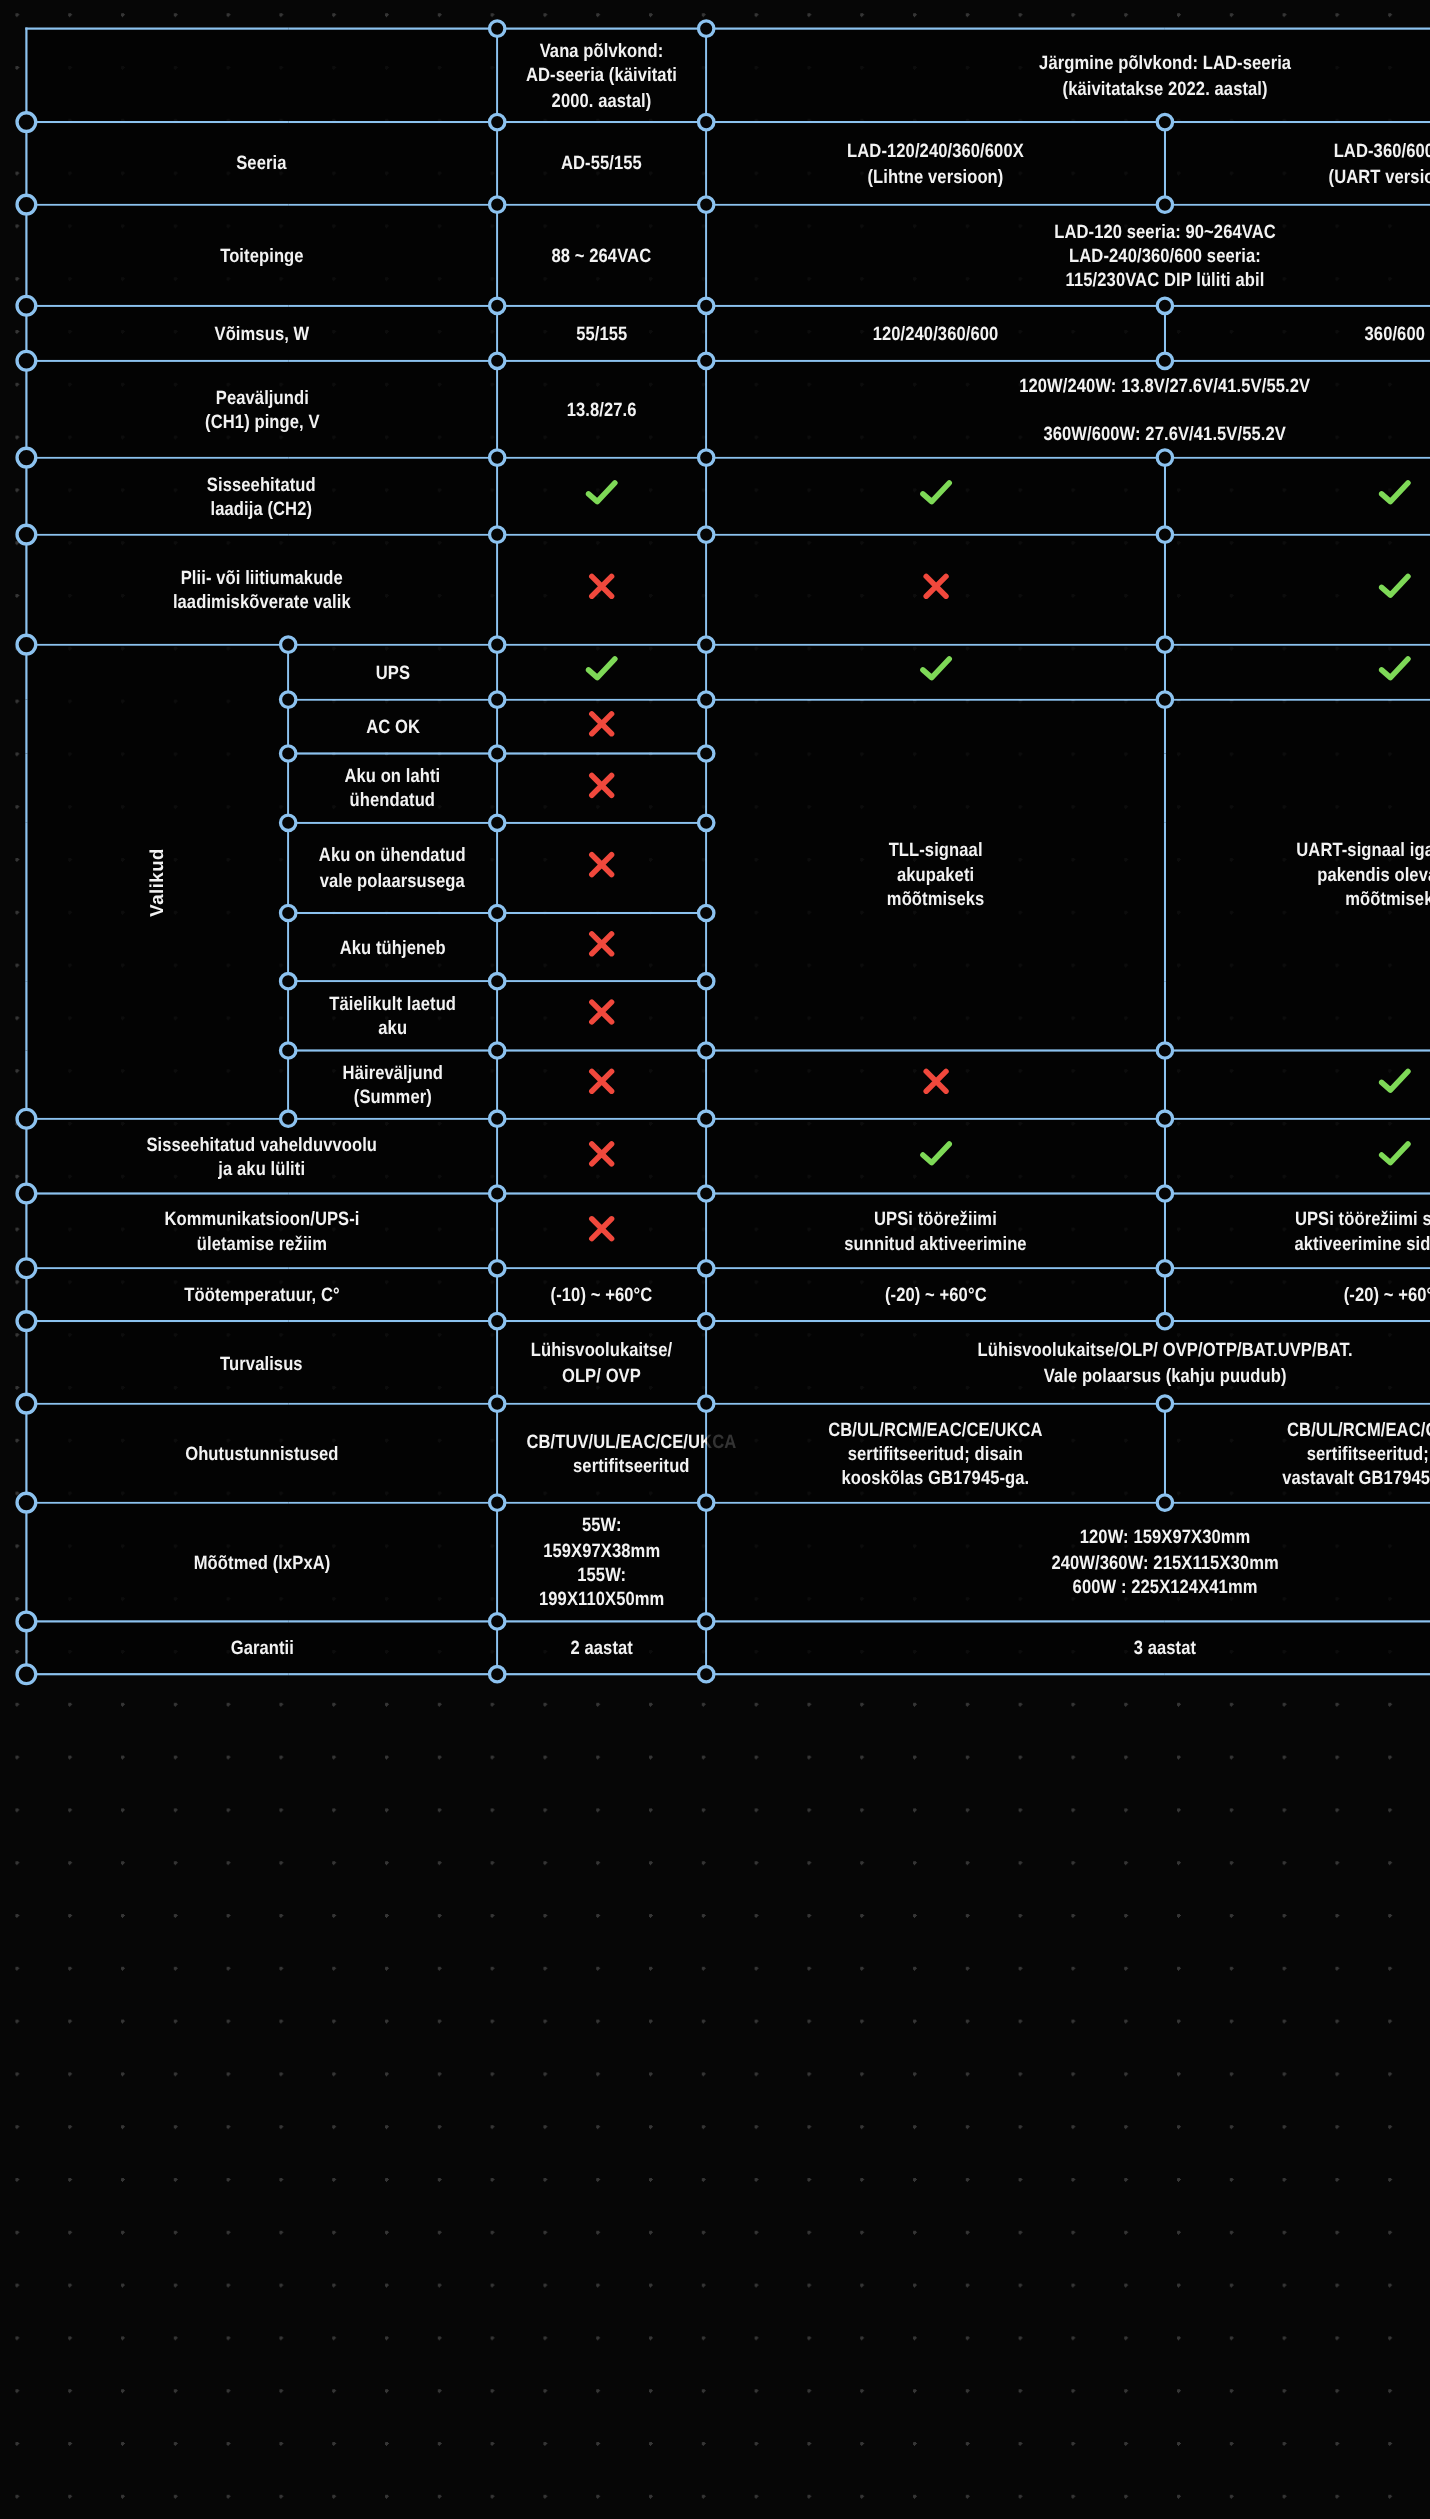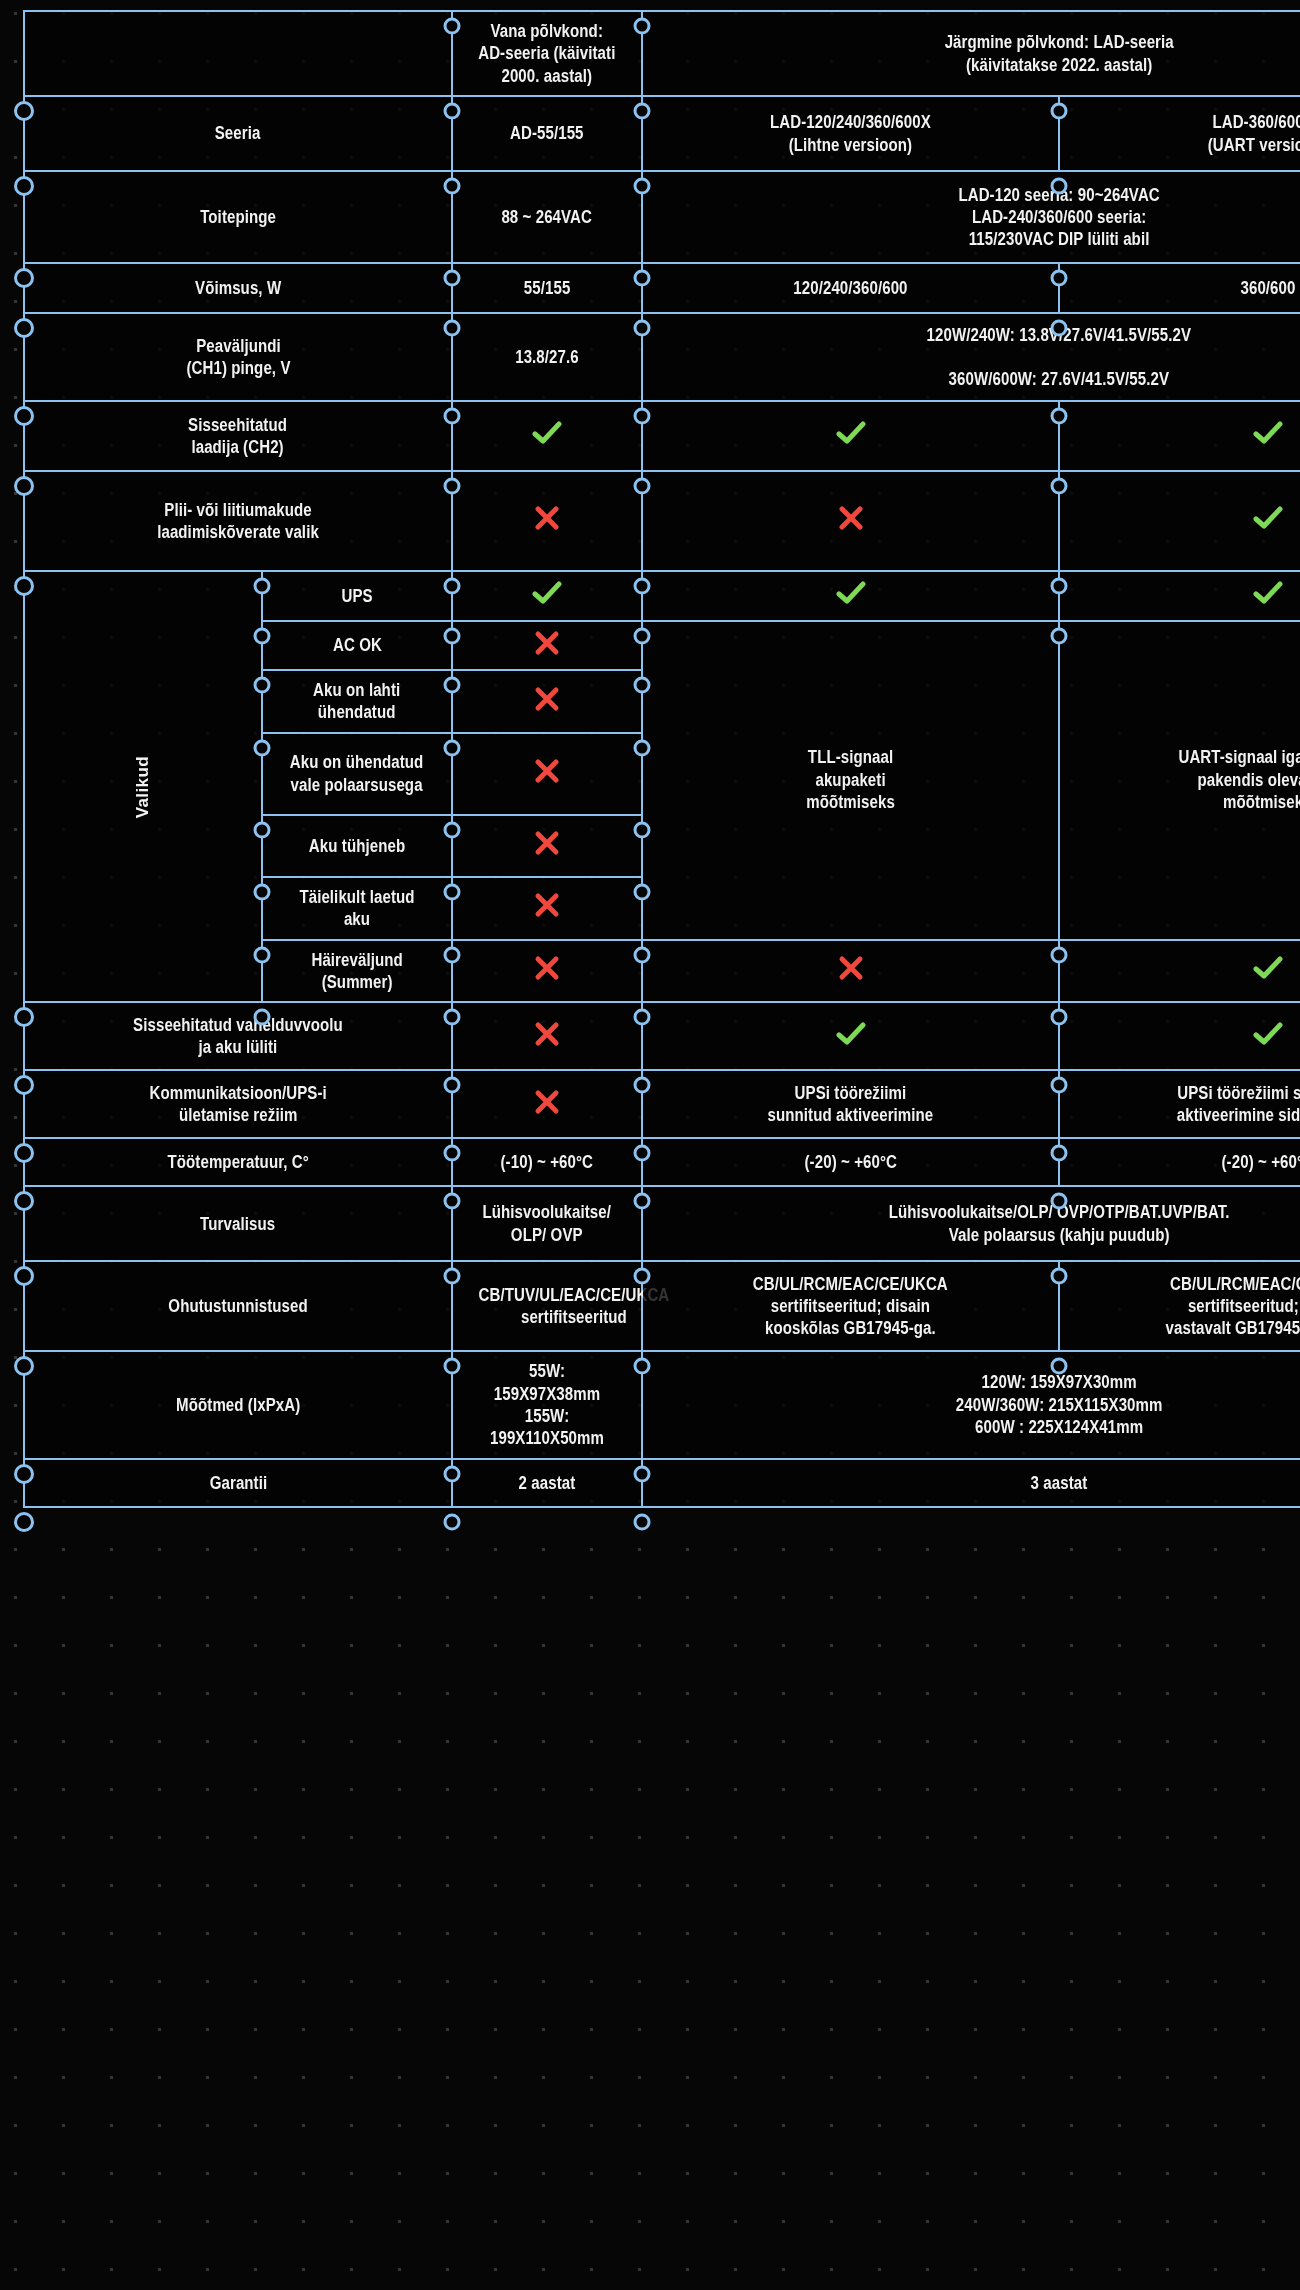--- a/index.html
+++ b/index.html
@@ -24,21 +24,21 @@
     background-image: radial-gradient(circle at 1.6px 1.6px, #353535 1.6px, transparent 1.7px);
     background-size: 48px 48px;
     background-position: 14px 12px;
     z-index: 0;
   }
 
   
   #table-wrap {
     position: absolute;
     left: 23px;
-    top: 10px;
+    top: 25px;
     width: 1252px;
     z-index: 2;
     text-decoration: underline;
   }
 
   table.cmp {
     border-collapse: collapse;
     table-layout: fixed;
     width: 1252px;
   }

